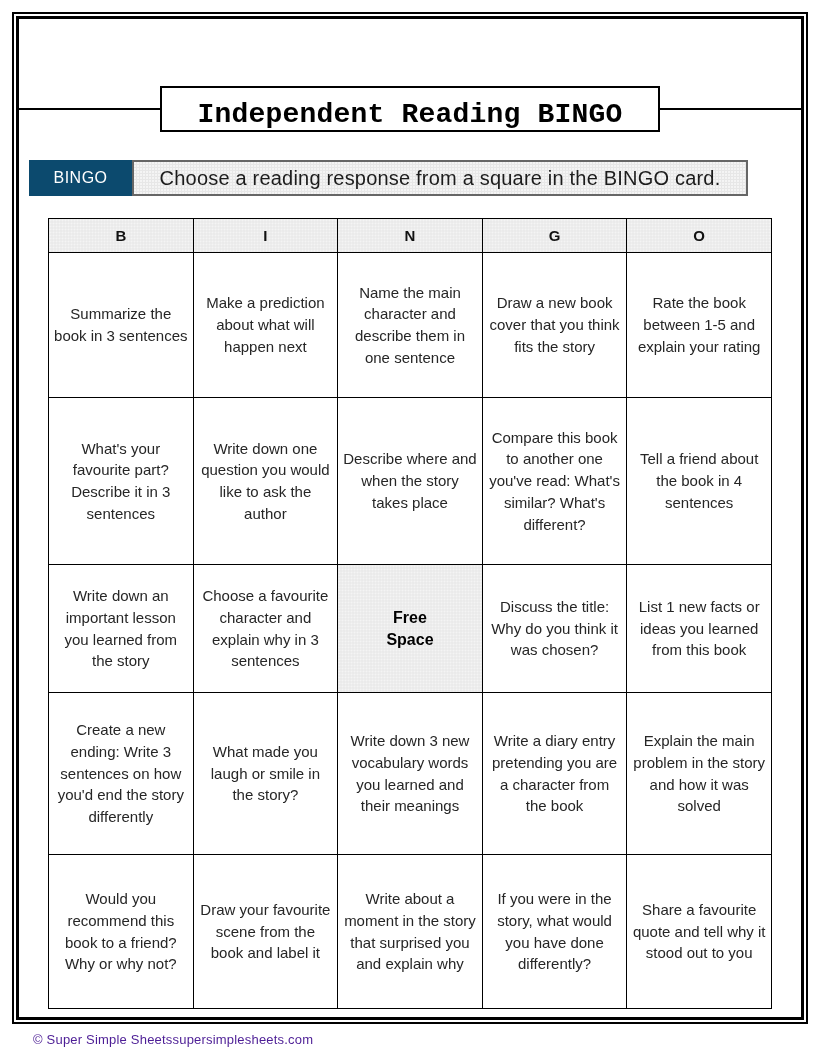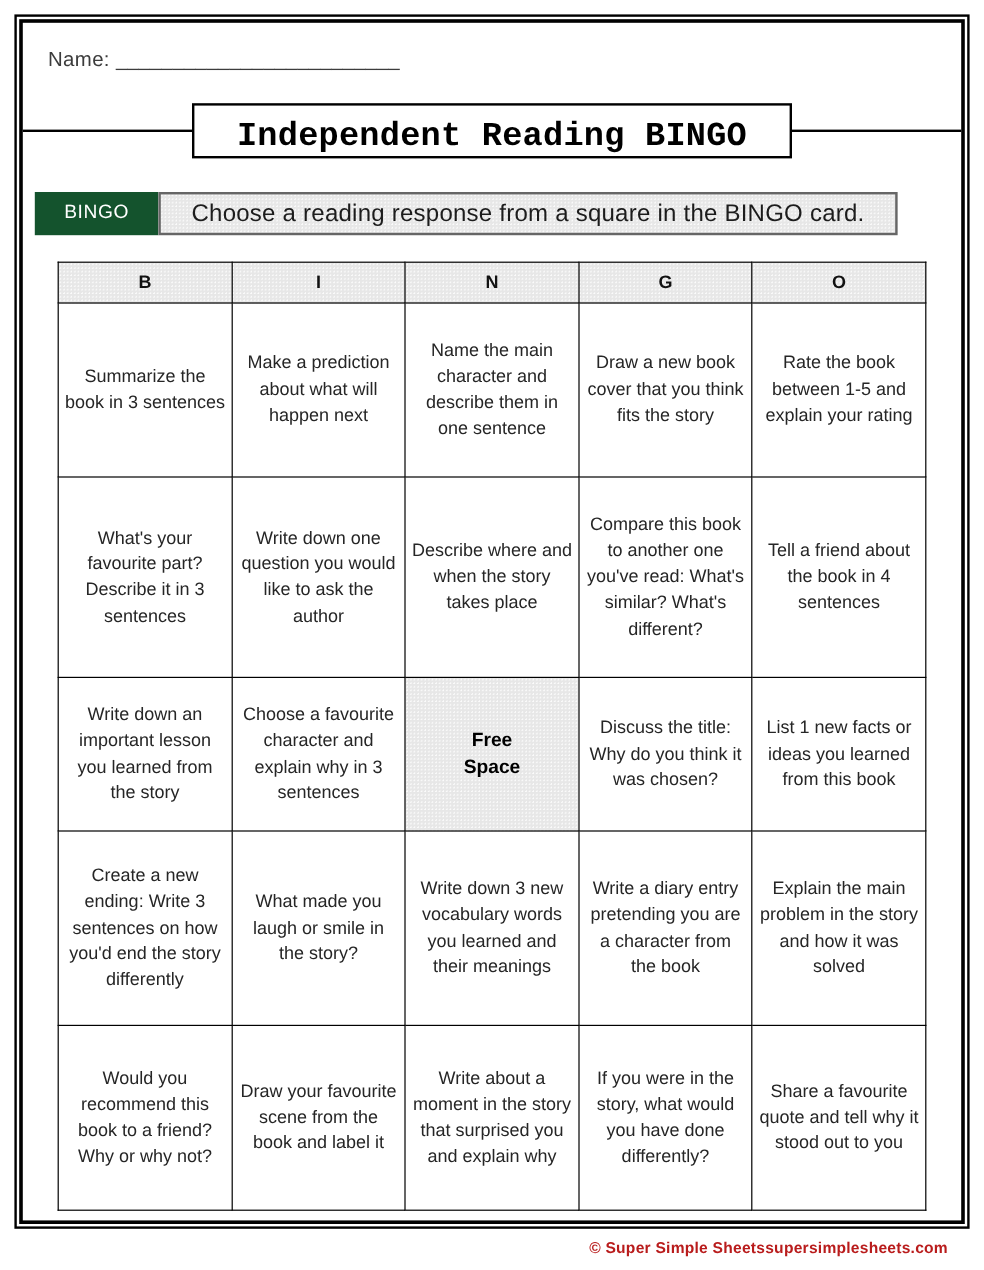--- a/index.html
+++ b/index.html
@@ -30,21 +30,21 @@
   
   .title-rule { position:absolute; left:0; right:0; top:89px; border-top:2px solid #000; }
   .title-box { position:absolute; left:141px; top:67px; width:500px; height:46px;
     background:#fff; border:2px solid #000; display:flex; align-items:flex-end;
     justify-content:center;font-family:Liberation Mono, monospace; }
   .title-text { font-size:28px; font-weight:bold; color:#000; letter-spacing:.2px; }
 
   
   .bingo-bar { position:absolute; left:10px; top:141px; height:36px; width:737px;
     display:flex; }
-  .bingo-label { width:103px; height:100%; background:#14532d; color:#fff;
+  .bingo-label { width:103px; height:100%; background:#0c4a6e; color:#fff;
     display:flex; align-items:center; justify-content:center;
     font-size:16px; letter-spacing:.5px; }
   .bingo-instruction { width:616px; height:100%; border:2px solid #666;
     display:flex; align-items:center; justify-content:center;
     font-size:20px; color:#1c1c1c; letter-spacing:.2px; }
 
   
   table.bingo-grid { position:absolute; left:29px; top:199px; width:724px;
     border-collapse:collapse; table-layout:fixed; }
   .bingo-grid th, .bingo-grid td { border:1.5px solid #000; text-align:center;
@@ -54,33 +54,29 @@
   tr.gr1 td { height:145px; }
   tr.gr2 td { height:167px; }
   tr.gr3 td { height:128px; }
   tr.gr4 td { height:162px; }
   tr.gr5 td { height:154px; }
   td.free-space { font-size:16px; font-weight:bold; color:#000;
     white-space:pre-line; line-height:1.35; }
 
   
   .footer { position:absolute; left:33px; right:30px; top:1032px;
-    display:flex; justify-content:flex-end; font-size:13px; color:#b91c1c;
-    letter-spacing:.2px;font-weight:bold; }
+    display:flex; justify-content:flex-start; font-size:13px; color:#4c1d95;
+    letter-spacing:.2px; }
 </style>
 </head>
 <body>
 
 <div class="frame-outer">
   <div class="frame-inner">
 
-    <div class="name-row">
-      <span>Name:</span>
-      <span class="name-blank">_________________________</span>
-    </div>
 
 
 
     <div class="title-rule"></div>
     <div class="title-box">
       <span class="title-text">Independent Reading BINGO</span>
     </div>
 
     <div class="bingo-bar">
       <div class="bingo-label">BINGO</div>

